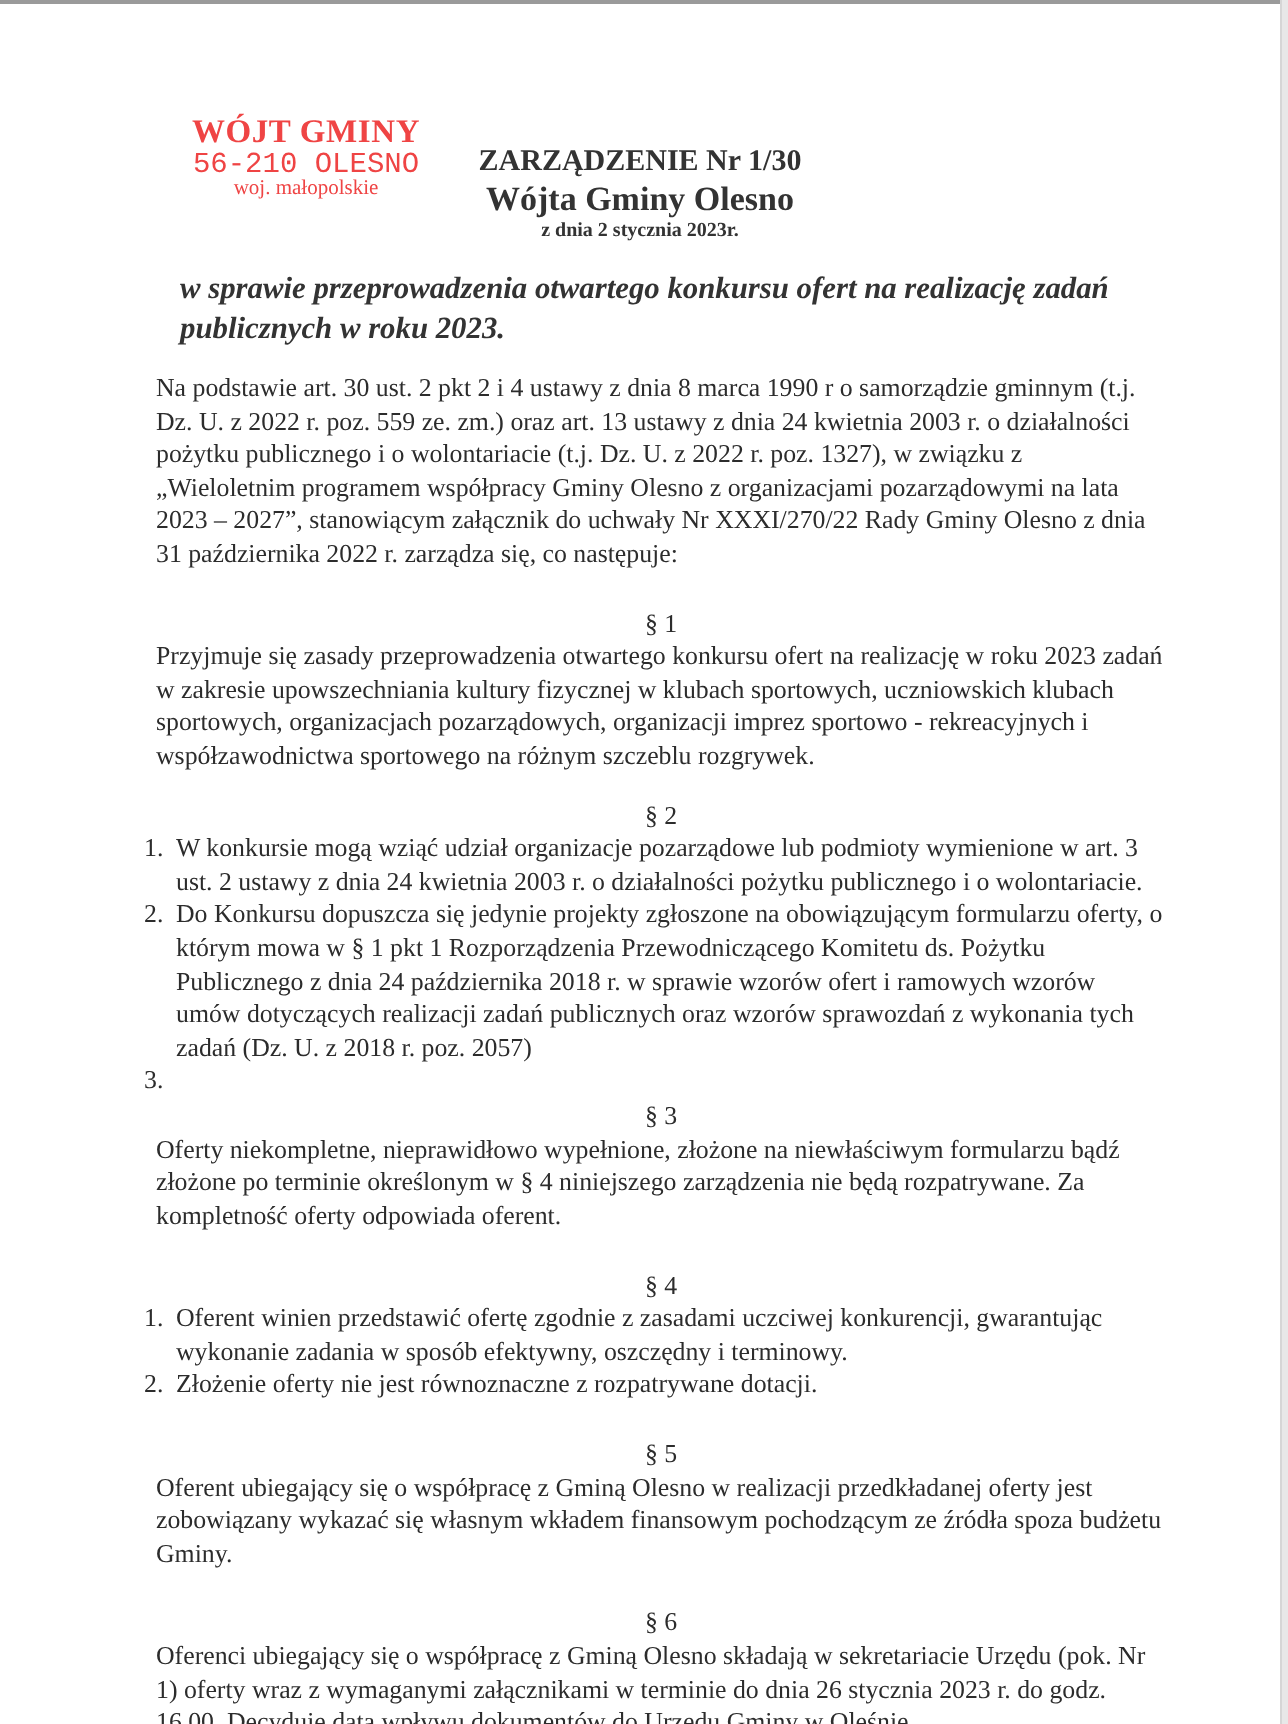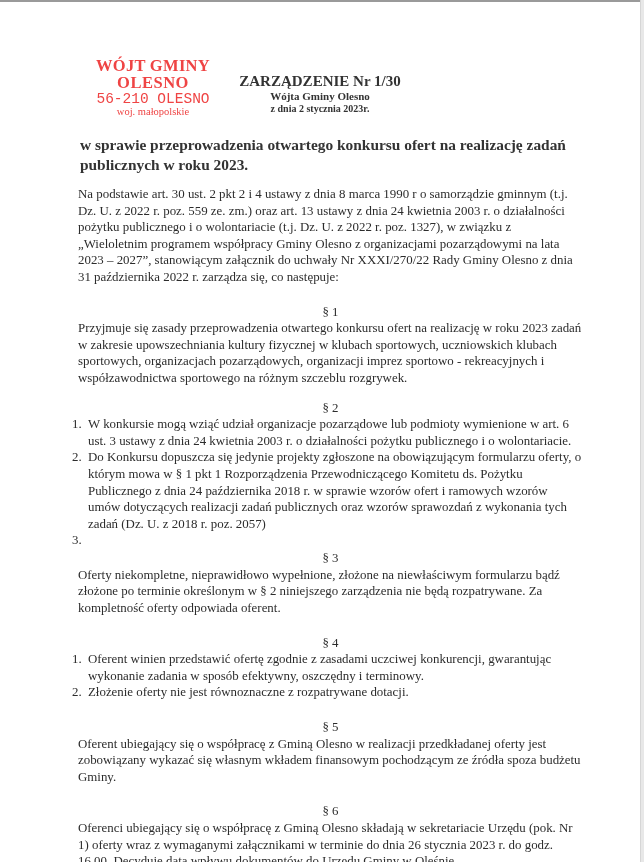--- a/index.html
+++ b/index.html
@@ -15,25 +15,25 @@
     }
     .stamp .l1 { font-weight: bold; font-size: 16.5px; letter-spacing: 0.3px; }
     .stamp .l2 { font-weight: bold; font-size: 16.5px; letter-spacing: 0.5px; margin-top: 0px; }
     .stamp .l3 { font-family: "Liberation Mono", monospace; font-size: 14.5px; margin-top: 1px; }
     .stamp .l4 { font-size: 10.5px; margin-top: 0px; font-family: Liberation Serif, serif; }
     .header {
       position: absolute; left: 232px; top: 74px; width: 176px; text-align: center; color: #333;
       line-height: 1.05;
     }
     .header .h1 { font-weight: bold; font-size: 15px; }
-    .header .h2 { font-weight: bold; font-size: 11px; margin-top: 1px; text-align: center; }
+    .header .h2 { font-weight: bold; font-size: 17px; margin-top: 1px; text-align: center; }
     .header .h3 { font-weight: bold; font-size: 10px; margin-top: 2px; }
     .subject {
-      position: absolute; left: 80px; top: 135px; width: 500px;
-      font-weight: bold; font-size: 15.4px; line-height: 20px; color: #333;
+      position: absolute; left: 90px; top: 135px; width: 500px;
+      font-weight: bold; font-size: 15.4px; line-height: 20px; color: #333; font-style: italic;
     }
     .body {
       position: absolute; left: 78px; top: 186px; width: 505px;
       font-size: 12.9px; line-height: 16.6px; color: #2c2c2c;
     }
     .para { margin: 0; }
     .sec { text-align: center; margin: 0; }
     .gap1 { height: 18px; }
     .gap2 { height: 13px; }
     ol { margin: 0; padding: 0; list-style: none; }
@@ -41,21 +41,20 @@
     ol li .num { position: absolute; left: 0; top: 0; }
   </style>
 </head>
 <body>
 
 <div class="topline"></div>
 <div class="rightedge"></div>
 
 <div class="stamp">
   <div class="l1">WÓJT GMINY</div>
-  <div class="l2">OLESNO</div>
   <div class="l3">56-210 OLESNO</div>
   <div class="l4">woj. małopolskie</div>
 </div>
 
 <div class="header">
   <div class="h1">ZARZĄDZENIE Nr 1/30</div>
   <div class="h2">Wójta Gminy Olesno</div>
   <div class="h3">z dnia 2 stycznia 2023r.</div>
 </div>
 
@@ -64,28 +63,28 @@
 <div class="body">
   <p class="para">Na podstawie art. 30 ust. 2 pkt 2 i 4 ustawy z dnia 8 marca 1990 r o samorządzie gminnym (t.j. Dz. U. z 2022 r. poz. 559 ze. zm.) oraz art. 13 ustawy z dnia 24 kwietnia 2003 r. o działalności pożytku publicznego i o wolontariacie (t.j. Dz. U. z 2022 r. poz. 1327), w związku z „Wieloletnim programem współpracy Gminy Olesno z organizacjami pozarządowymi na lata 2023 – 2027”, stanowiącym załącznik do uchwały Nr XXXI/270/22 Rady Gminy Olesno z dnia 31 października 2022 r. zarządza się, co następuje:</p>
   <div class="gap1"></div>
 
   <p class="sec">§ 1</p>
   <p class="para">Przyjmuje się zasady przeprowadzenia otwartego konkursu ofert na realizację w roku 2023 zadań w zakresie upowszechniania kultury fizycznej w klubach sportowych, uczniowskich klubach sportowych, organizacjach pozarządowych, organizacji imprez sportowo - rekreacyjnych i współzawodnictwa sportowego na różnym szczeblu rozgrywek.</p>
   <div class="gap2"></div>
 
   <p class="sec">§ 2</p>
   <ol>
-    <li><span class="num">1.</span><span>W konkursie mogą wziąć udział organizacje pozarządowe lub podmioty wymienione w art. 6 ust. 3 ustawy z dnia 24 kwietnia 2003 r. o działalności pożytku publicznego i o wolontariacie.</span></li>
+    <li><span class="num">1.</span><span>W konkursie mogą wziąć udział organizacje pozarządowe lub podmioty wymienione w art. 3 ust. 2 ustawy z dnia 24 kwietnia 2003 r. o działalności pożytku publicznego i o wolontariacie.</span></li>
     <li><span class="num">2.</span><span>Do Konkursu dopuszcza się jedynie projekty zgłoszone na obowiązującym formularzu oferty, o którym mowa w § 1 pkt 1 Rozporządzenia Przewodniczącego Komitetu ds. Pożytku Publicznego z dnia 24 października 2018 r. w sprawie wzorów ofert i ramowych wzorów umów dotyczących realizacji zadań publicznych oraz wzorów sprawozdań z wykonania tych zadań (Dz. U. z 2018 r. poz. 2057)</span></li>
     <li><span class="num">3.</span></li>
   </ol>
   <div class="gap1"></div>
 
   <p class="sec">§ 3</p>
-  <p class="para">Oferty niekompletne, nieprawidłowo wypełnione, złożone na niewłaściwym formularzu bądź złożone po terminie określonym w § 2 niniejszego zarządzenia nie będą rozpatrywane. Za kompletność oferty odpowiada oferent.</p>
+  <p class="para">Oferty niekompletne, nieprawidłowo wypełnione, złożone na niewłaściwym formularzu bądź złożone po terminie określonym w § 4 niniejszego zarządzenia nie będą rozpatrywane. Za kompletność oferty odpowiada oferent.</p>
   <div class="gap1"></div>
 
   <p class="sec">§ 4</p>
   <ol>
     <li><span class="num">1.</span><span>Oferent winien przedstawić ofertę zgodnie z zasadami uczciwej konkurencji, gwarantując wykonanie zadania w sposób efektywny, oszczędny i terminowy.</span></li>
     <li><span class="num">2.</span><span>Złożenie oferty nie jest równoznaczne z rozpatrywane dotacji.</span></li>
   </ol>
   <div class="gap1"></div>
 
   <p class="sec">§ 5</p>

